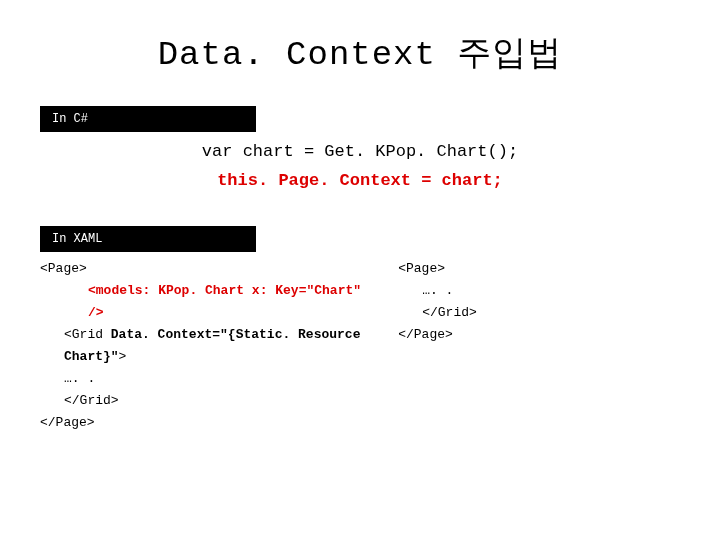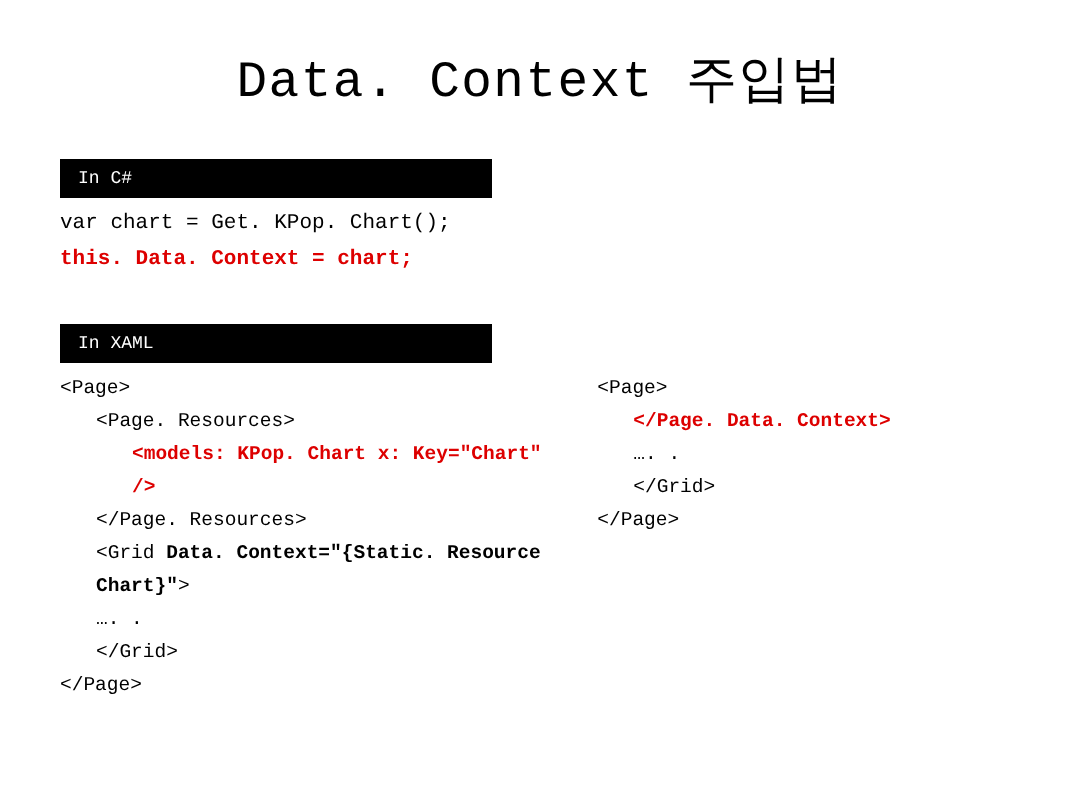--- a/index.html
+++ b/index.html
@@ -18,27 +18,28 @@
     margin-top: 10px;
     margin-bottom: 30px;
     letter-spacing: 1px;
   }
   .label {
     display: inline-block;
     background: #000;
     color: #fff;
     font-size: 12px;
     padding: 6px 12px;
-    width: 288px;
+    width: 216px;
   }
   .code-block {
-    font-size: 14px;
+    font-size: 17px;
     line-height: 1.7;
     margin-top: 6px;
     margin-bottom: 30px;
+    text-align: center;
   }
   .red { color: #d00; font-weight: bold; }
   .bold { font-weight: bold; }
   .columns {
     display: flex;
     gap: 20px;
     margin-top: 6px;
   }
   .col {
     font-size: 13px;
@@ -52,42 +53,39 @@
 </head>
 <body>
 
 
 
 <h1 class="title">Data. Context 주입법</h1>
 
 <div class="label">In C#</div>
 <div class="code-block">
   <div>var chart = Get. KPop. Chart();</div>
-  <div class="red">this. Data. Context = chart;</div>
+  <div class="red">this. Page. Context = chart;</div>
 </div>
 
 <div class="label">In XAML</div>
 <div class="columns">
 
   <div class="col col-left">
     <div>&lt;Page&gt;</div>
-    <div class="indent1">&lt;Page. Resources&gt;</div>
     <div class="indent2 red">&lt;models: KPop. Chart x: Key="Chart" /&gt;</div>
-    <div class="indent1">&lt;/Page. Resources&gt;</div>
     <div class="indent1">
       <span>&lt;Grid </span><span class="bold">Data. Context="{Static. Resource Chart}"</span><span>&gt;</span>
     </div>
     <div class="indent1">…. .</div>
     <div class="indent1">&lt;/Grid&gt;</div>
     <div>&lt;/Page&gt;</div>
   </div>
 
   <div class="col col-right">
     <div>&lt;Page&gt;</div>
-    <div class="indent1 red">&lt;/Page. Data. Context&gt;</div>
     <div class="indent1">…. .</div>
     <div class="indent1">&lt;/Grid&gt;</div>
     <div>&lt;/Page&gt;</div>
   </div>
 
 </div>
 
 
 
 

